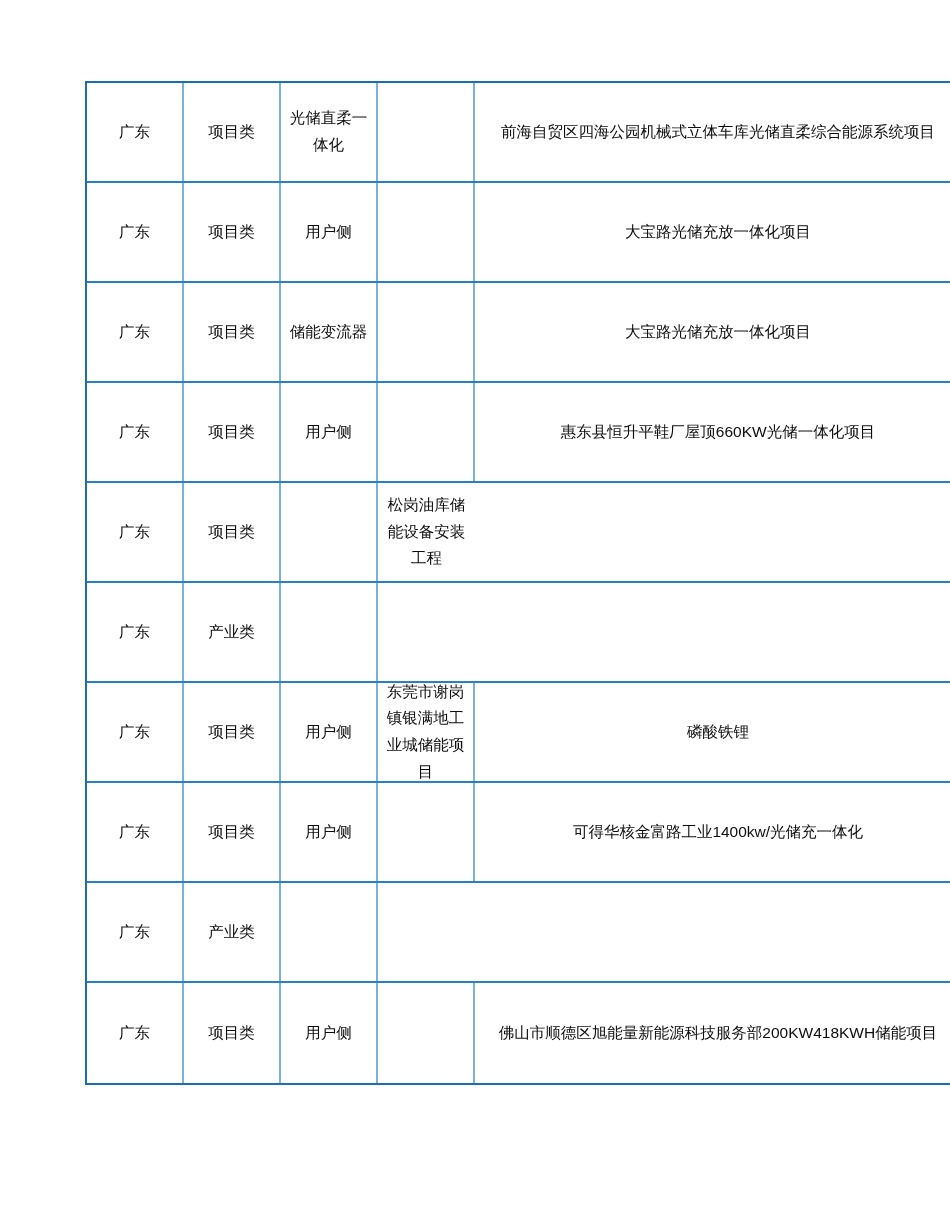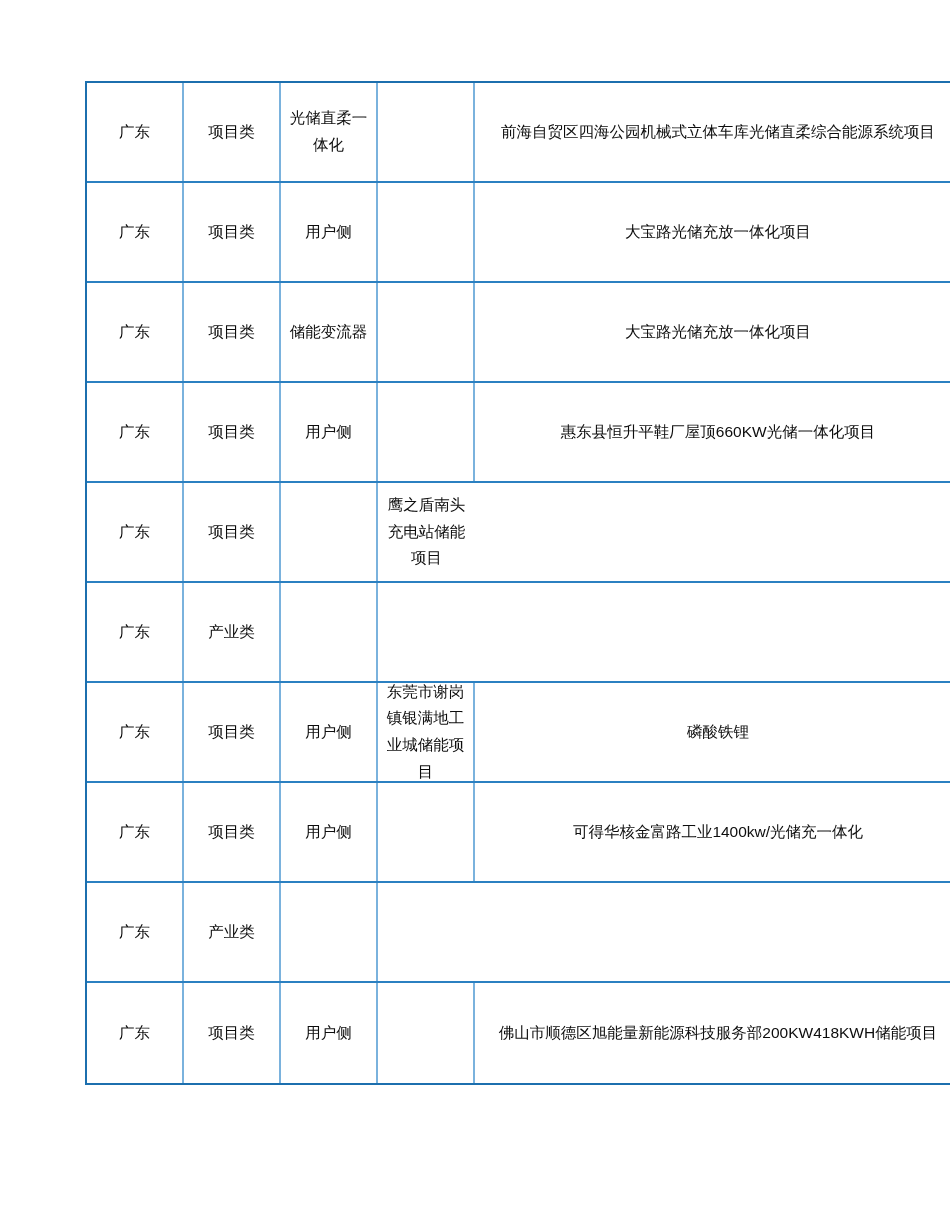--- a/index.html
+++ b/index.html
@@ -78,21 +78,21 @@
     <div class="cell">项目类</div>
     <div class="cell">用户侧</div>
     <div class="cell"></div>
     <div class="cell">惠东县恒升平鞋厂屋顶660KW光储一体化项目</div>
   </div>
 
   <div class="row">
     <div class="cell">广东</div>
     <div class="cell">项目类</div>
     <div class="cell"></div>
-    <div class="cell">鹰之盾南头充电站储能项目</div>
+    <div class="cell">松岗油库储能设备安装工程</div>
   </div>
 
   <div class="row">
     <div class="cell">广东</div>
     <div class="cell">产业类</div>
     <div class="cell"></div>
     <div class="cell"></div>
   </div>
 
   <div class="row">

